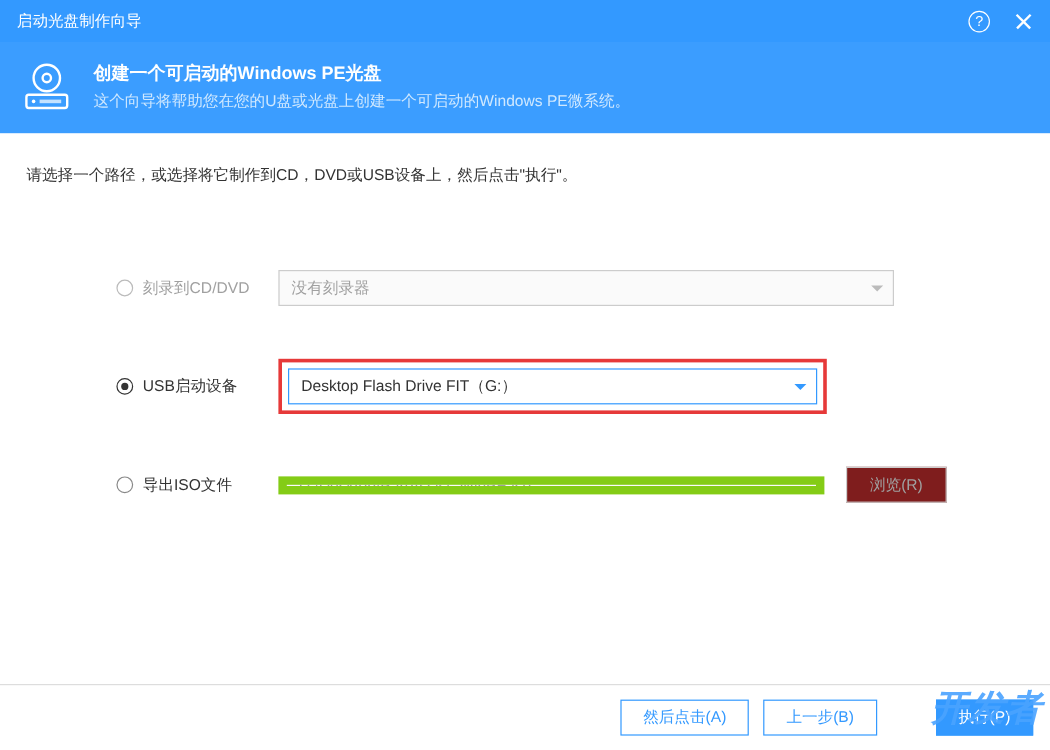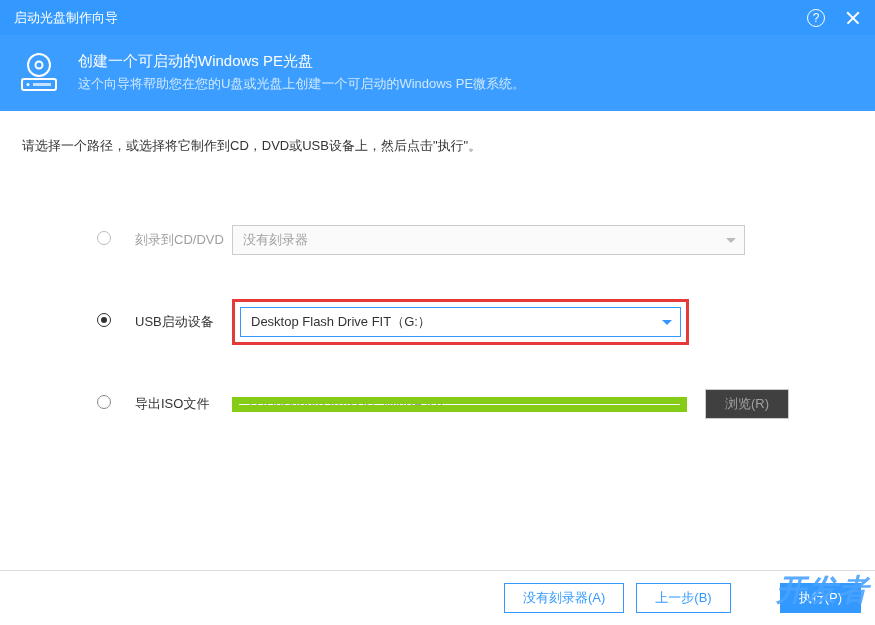--- a/index.html
+++ b/index.html
@@ -37,41 +37,42 @@
     
     .header {
       background: #3b9dff;
       padding: 16px 18px 18px 18px;
       display: flex;
       align-items: center;
       gap: 18px;
       color: #fff;
     }
     .disc-icon { width: 42px; height: 42px; flex-shrink: 0; }
-    .header-text .h-title { font-size: 15px; font-weight: normal; margin-bottom: 4px; }
+    .header-text .h-title { font-size: 15px; font-weight: bold; margin-bottom: 4px; }
     .header-text .h-sub { font-size: 13px; color: #cfe8ff; }
     
     .content {
       padding: 26px 22px 0 22px;
       font-size: 13px;
       color: #333;
     }
     .instruction { margin-bottom: 70px; }
     
     .options { padding-left: 75px; }
     .option-row {
       display: flex;
       align-items: center;
       margin-bottom: 44px;
       gap: 0;
     }
     .radio-wrap {
       display: flex;
+      align-items: center;
       width: 135px;
-      gap: 24px;
+      gap: 8px;
       cursor: pointer;
     }
     .radio {
       width: 14px; height: 14px;
       border: 1px solid #888;
       border-radius: 50%;
       display: flex; align-items: center; justify-content: center;
       flex-shrink: 0;
     }
     .radio.disabled { border-color: #bbb; }
@@ -122,21 +123,21 @@
       font-size: 13px;
       color: #a0a0a0;
       background: #fafafa;
     }
     
     .browse-btn {
       margin-left: 18px;
       width: 84px;
       height: 30px;
       border: 1px solid #ccc;
-      background: #404040;
+      background: #7f1d1d;
       color: #a0a0a0;
       font-size: 13px;
       display: flex; align-items: center; justify-content: center;
     }
     
     .footer {
       position: absolute;
       bottom: 0; left: 0; right: 0;
       height: 55px;
       border-top: 1px solid #ddd;
@@ -236,18 +237,18 @@
         <span class="radio-label">导出ISO文件</span>
       </div>
       <input class="text-input" type="text" readonly="" value="D:\Desktop\PartAssist_WinPE.iso" style="">
       <div class="browse-btn">浏览(R)</div>
     </div>
 
   </div>
 </div>
 
 <div class="footer">
-  <div class="footer-btn">没有刻录器(A)</div>
+  <div class="footer-btn">然后点击(A)</div>
   <div class="footer-btn">上一步(B)</div>
   <div class="footer-btn primary">执行(P)</div>
 </div>
 
 <div class="watermark">开发者</div>
 
 </body></html>

